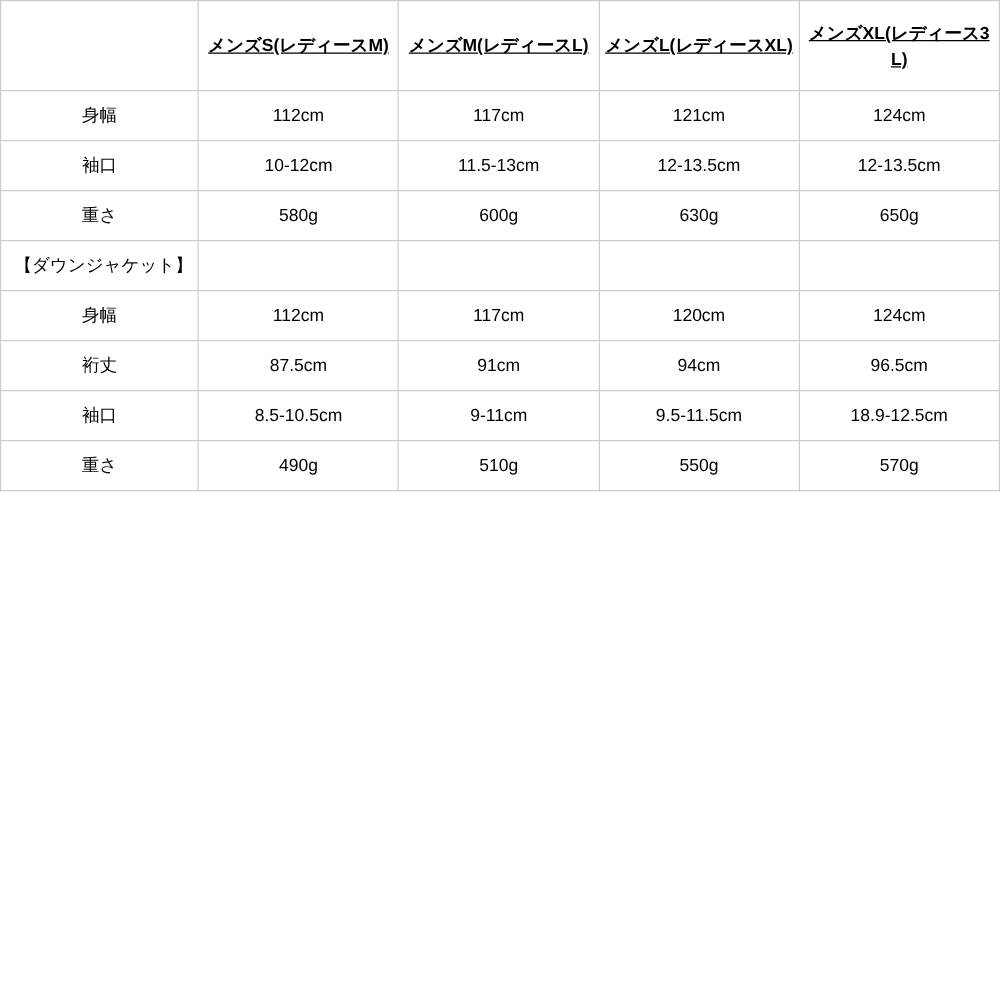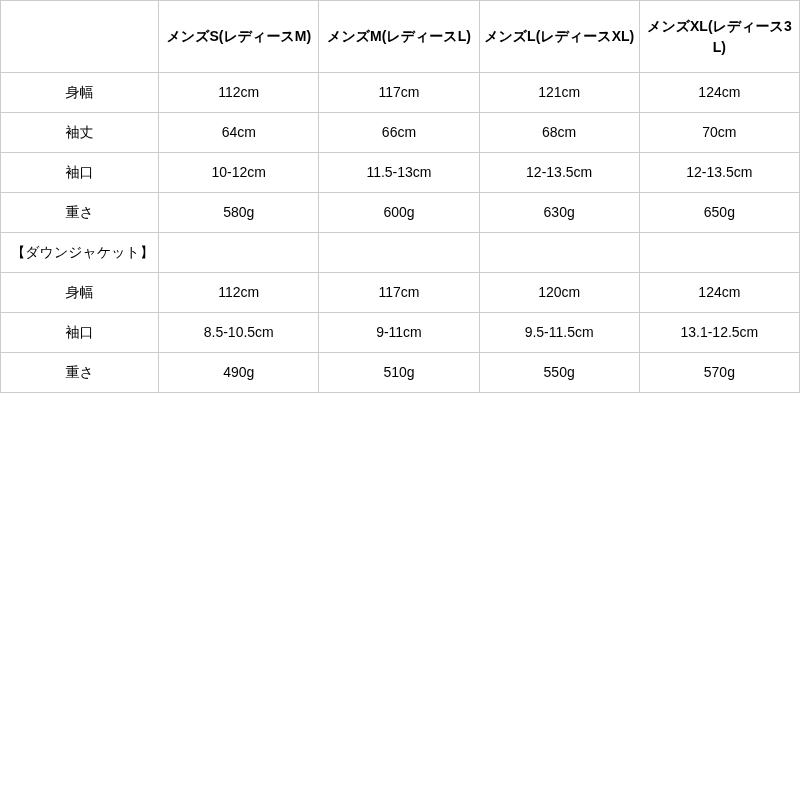--- a/index.html
+++ b/index.html
@@ -32,29 +32,29 @@
   .size-table th {
     font-weight: bold;
     font-size: 14px;
   }
   col.label-col { width: 158px; }
   col.data-col  { width: 160px; }
 
   thead th.corner-cell {
     border-top: 1px solid #cccccc;
   }
-  thead tr { height: 72px; }
+  thead tr { height: 72px; text-decoration: underline; }
 
   tbody tr { height: 40px; }
 
   td.row-label {
     font-weight: normal;
   }
   td.section-label {
-    text-align: center;
+    text-align: right;
     padding-left: 10px;
     line-height: 1.5;
   }
   td.blank-cell {
     border-left: 1px solid #cccccc;
   }
 </style>
 </head>
 <body>
 
@@ -77,27 +77,20 @@
   </thead>
   <tbody id="table-body">
       <tr>
         <td class="row-label">身幅</td>
         <td>112cm</td>
         <td>117cm</td>
         <td>121cm</td>
         <td>124cm</td>
       </tr>
       <tr>
-        <td class="row-label">袖丈</td>
-        <td>64cm</td>
-        <td>66cm</td>
-        <td>68cm</td>
-        <td>70cm</td>
-      </tr>
-      <tr>
         <td class="row-label">袖口</td>
         <td>10-12cm</td>
         <td>11.5-13cm</td>
         <td>12-13.5cm</td>
         <td>12-13.5cm</td>
       </tr>
       <tr>
         <td class="row-label">重さ</td>
         <td>580g</td>
         <td>600g</td>
@@ -112,25 +105,32 @@
         <td class="blank-cell"></td>
       </tr>
       <tr>
         <td class="row-label">身幅</td>
         <td>112cm</td>
         <td>117cm</td>
         <td>120cm</td>
         <td>124cm</td>
       </tr>
       <tr>
+        <td class="row-label">裄丈</td>
+        <td>87.5cm</td>
+        <td>91cm</td>
+        <td>94cm</td>
+        <td>96.5cm</td>
+      </tr>
+      <tr>
         <td class="row-label">袖口</td>
         <td>8.5-10.5cm</td>
         <td>9-11cm</td>
         <td>9.5-11.5cm</td>
-        <td>13.1-12.5cm</td>
+        <td>18.9-12.5cm</td>
       </tr>
       <tr>
         <td class="row-label">重さ</td>
         <td>490g</td>
         <td>510g</td>
         <td>550g</td>
         <td>570g</td>
       </tr>
     </tbody>
 </table>

